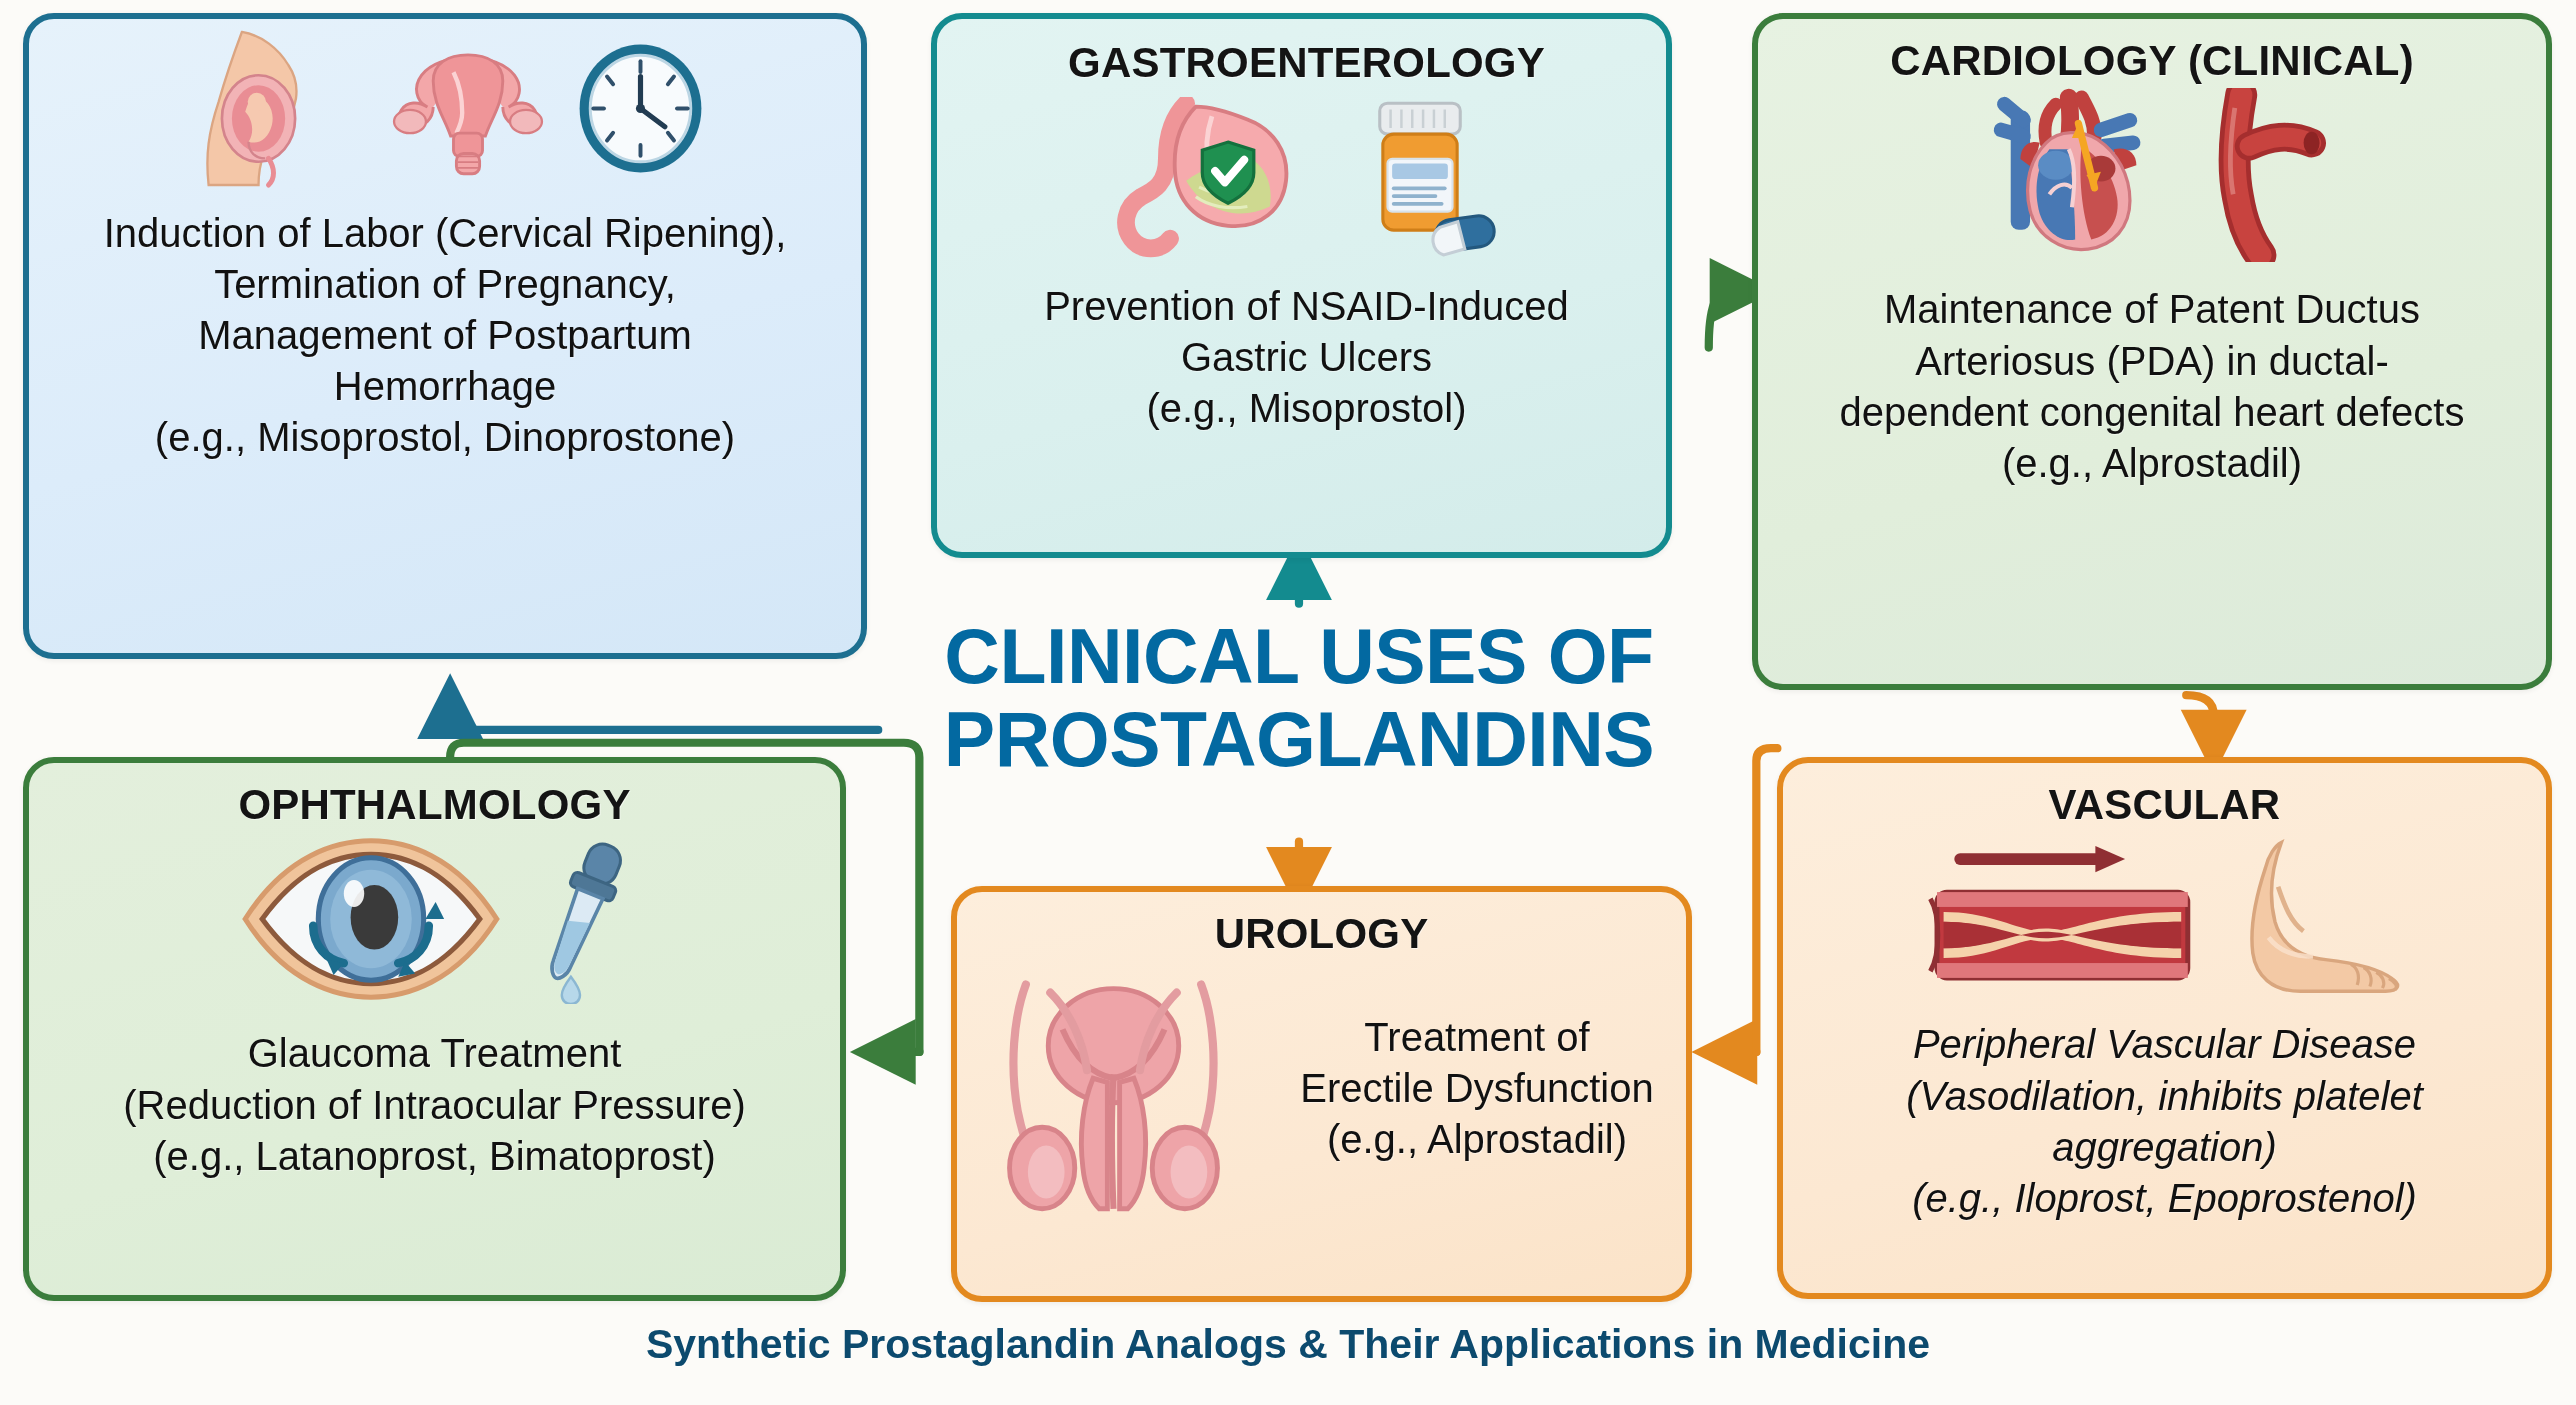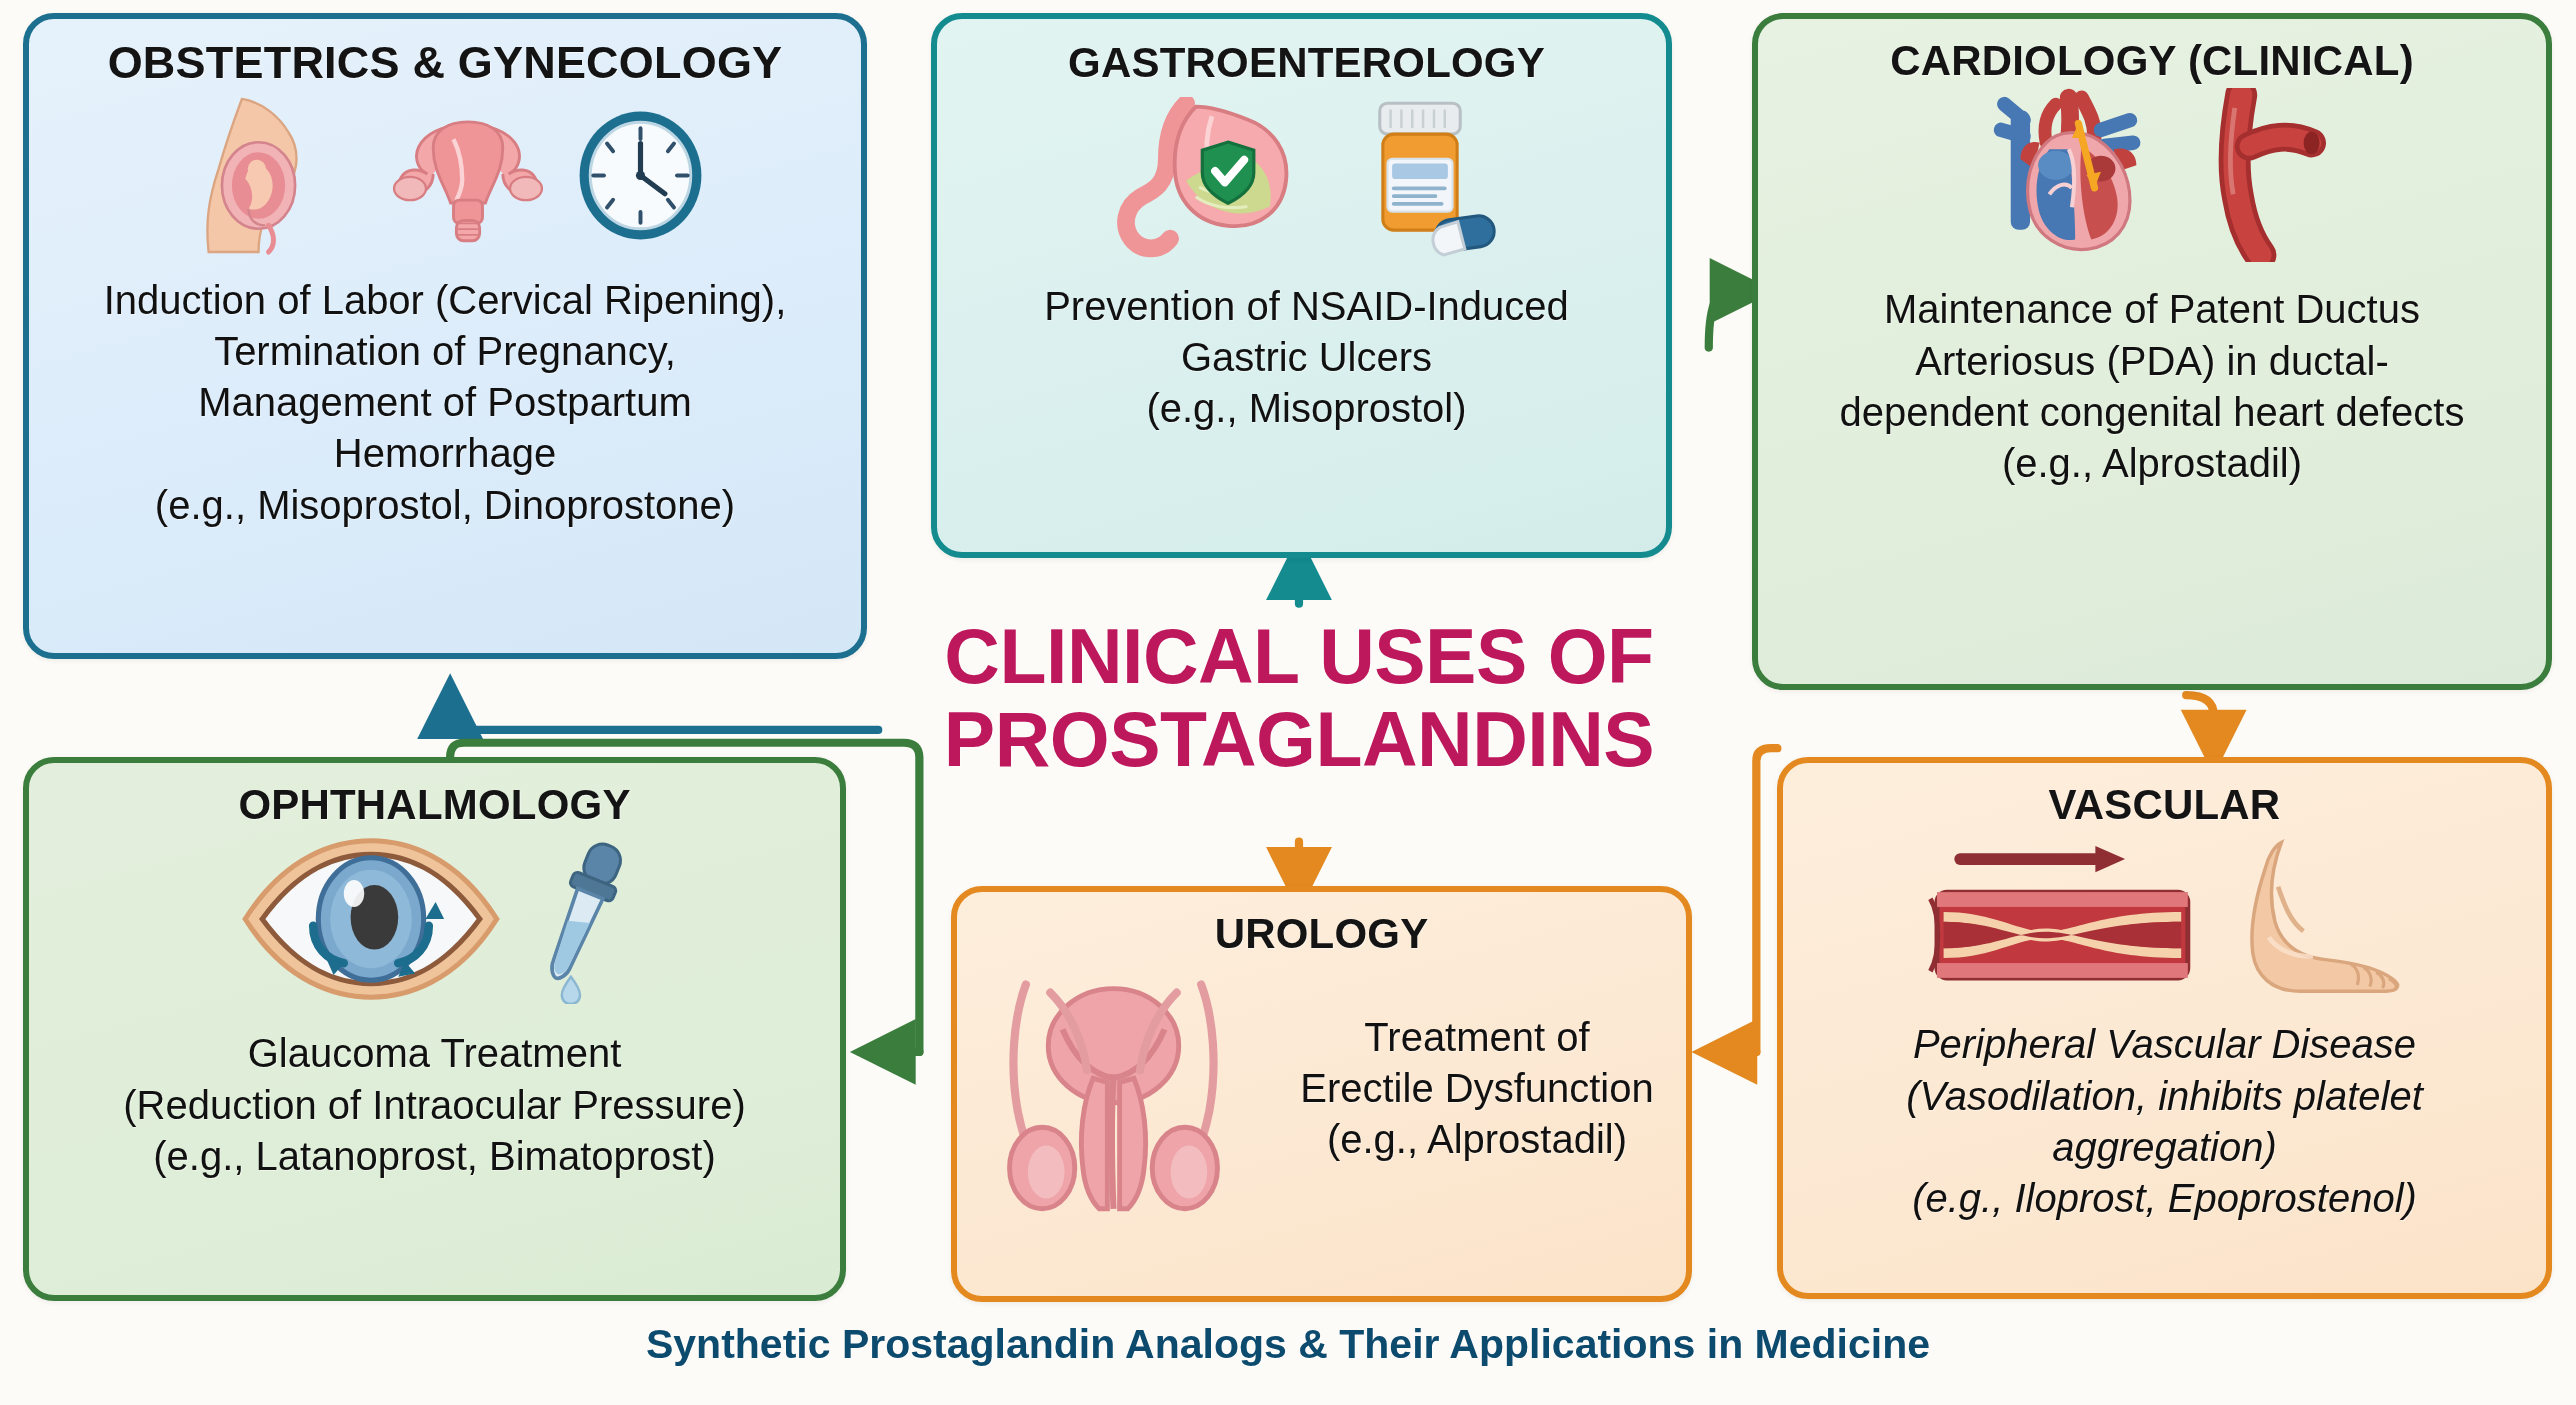--- a/index.html
+++ b/index.html
@@ -102,21 +102,21 @@
   }
   #card-vasc .card-title{font-size:42px;margin-top:20px;}
   #card-vasc .art{margin-top:9.1px;height:165px;}
   #card-vasc .card-body{font-size:40px;margin-top:18.3px;font-style:italic;}
 
   
   #center-title{
     position:absolute;left:860px;top:615px;width:878px;
     text-align:center;z-index:4;
     font-size:77px;font-weight:bold;
-    color:#be185d;
+    color:#0369a1;
     line-height:1.08;
     letter-spacing:-0.5px;
     white-space:pre-line;
     text-shadow:1.4px 1.4px 0 rgba(255,255,255,.4);
   }
 
   
   #footer{
     position:absolute;left:0;top:1321px;width:2576px;
     text-align:center;z-index:4;
@@ -170,21 +170,20 @@
       <path d="M1420,920 L1420,962" fill="none" stroke="#e3891f" stroke-width="9" stroke-linecap="round" marker-end="url(#ah-orange)"></path>
     </g>
 
     <g>
       <path d="M1920,1150 L1885,1150" fill="none" stroke="#e3891f" stroke-width="9" stroke-linecap="round" marker-end="url(#ah-orange)"></path>
       <path d="M1920,1150 L1920,832 Q1920,818 1936,818 L1943,818" fill="none" stroke="#e3891f" stroke-width="9" stroke-linecap="round"></path>
     </g>
   </svg>
 
   <div class="card" id="card-obgyn">
-    <div class="card-title">OBSTETRICS &amp; GYNECOLOGY</div>
     <div class="art">
 
       <svg width="183" height="161" viewBox="0 0 110 96">
         <path d="M36,2 C30,18 26,30 22,44 C16,62 14,76 16,94 L46,94 C46,80 50,70 58,62 C70,50 72,34 64,22 C58,12 48,4 36,2 Z" fill="#f4c7a8" stroke="#dba582" stroke-width="1.4"></path>
         <ellipse cx="46" cy="54" rx="22" ry="26" fill="#f2b3b6" stroke="#d4848c" stroke-width="1.6"></ellipse>
         <ellipse cx="46" cy="54" rx="16" ry="20" fill="#e98d94"></ellipse>
         <path d="M44,40 C52,42 56,50 54,58 C52,66 46,70 40,68 C44,62 42,54 38,50 C40,44 41,41 44,40 Z" fill="#f6c9b0"></path>
         <circle cx="45" cy="44" r="5.5" fill="#f6c9b0"></circle>
         <path d="M40,68 C40,74 44,78 50,78" fill="none" stroke="#d4848c" stroke-width="1.4"></path>
         <path d="M52,78 C56,84 56,90 52,94" fill="none" stroke="#e98d94" stroke-width="3" stroke-linecap="round"></path>

